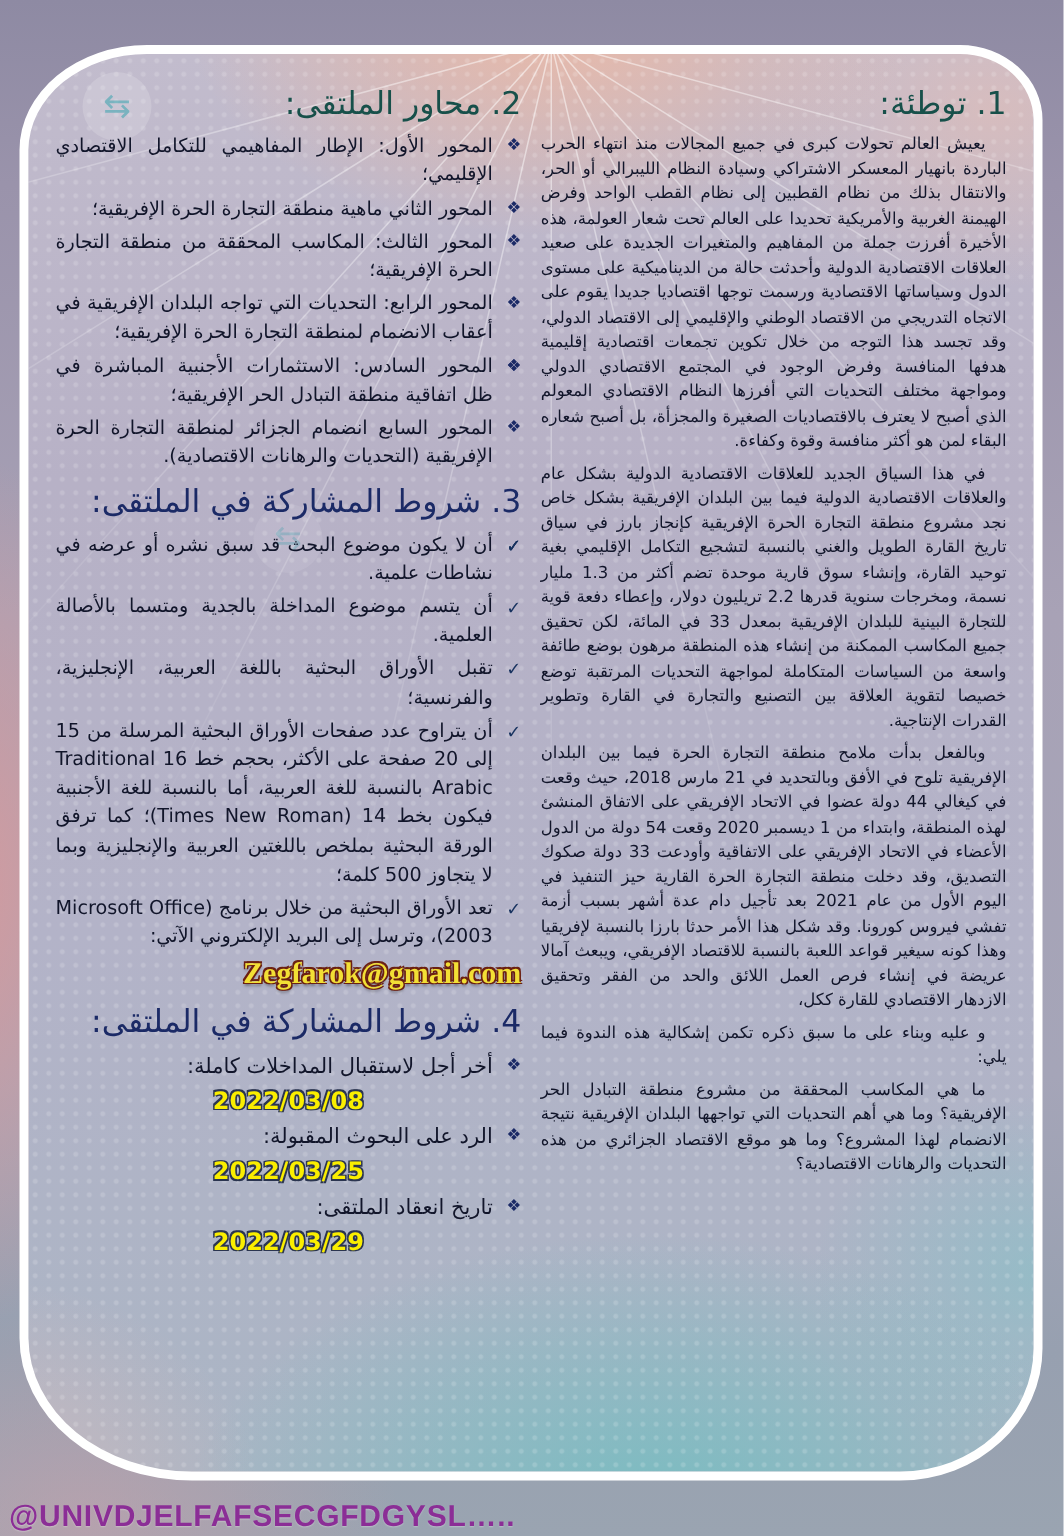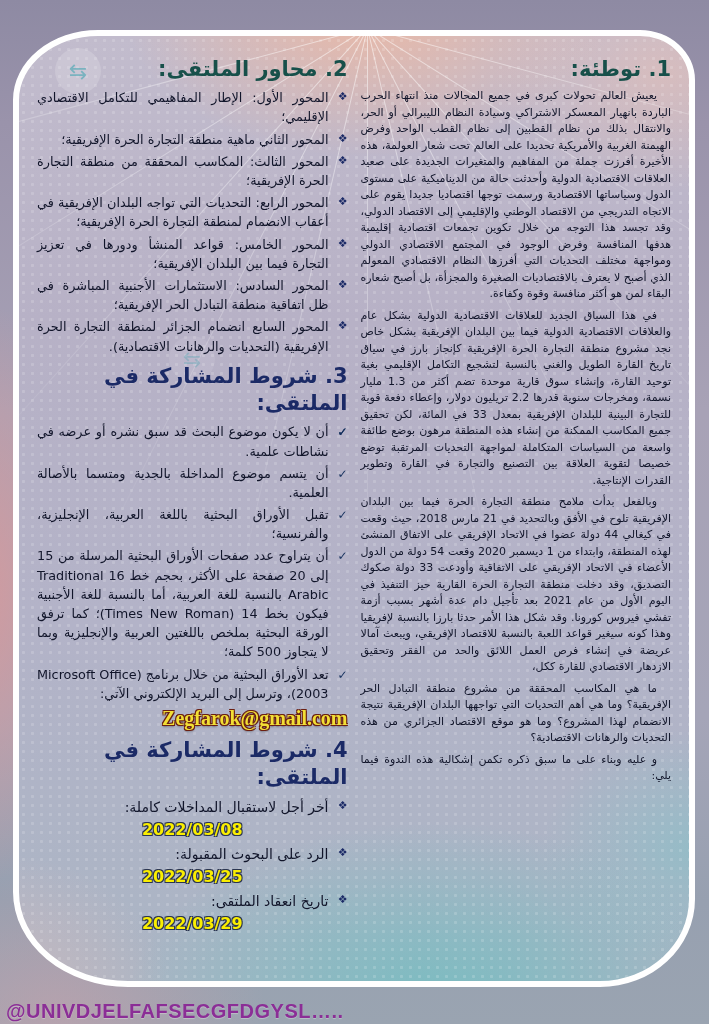--- a/index.html
+++ b/index.html
@@ -33,21 +33,21 @@
   .rays span{position:absolute;top:0;left:0;width:1px;height:580px;
     background:linear-gradient(180deg,rgba(255,255,255,.55),rgba(255,255,255,0));
     transform-origin:top center;}
   .deco-badge{position:absolute;width:46px;height:46px;border-radius:50%;
     background:rgba(255,255,255,.16);display:flex;align-items:center;justify-content:center;
     font-size:22px;color:rgba(0,150,160,.4);z-index:0;pointer-events:none;}
   .columns{position:absolute;inset:0;z-index:2;display:flex;direction:rtl;
     padding:20px 18px 16px 18px;box-sizing:border-box;gap:13px;}
   .col{width:50%;box-sizing:border-box;color:#11152a;}
   
-  .h-teal,.h-navy{font-weight:bold;font-size:21px;letter-spacing:0;line-height:1.3;margin:0 0 5px 0;}
+  .h-teal,.h-navy{font-weight:normal;font-size:21px;letter-spacing:0;line-height:1.3;margin:0 0 5px 0;}
   .h-teal{color:#17504a;}
   .h-navy{color:#1b2a66;}
   
   .col-intro p{margin:0 0 5px 0;font-size:11px;line-height:1.5;text-align:justify;text-indent:14px;}
   
   .blist{margin:2px 0 0 0;}
   .bitem{position:relative;padding-right:19px;margin:0 0 3px 0;font-size:12.8px;line-height:1.5;text-align:justify;}
   .bitem .bullet{position:absolute;right:0;top:1px;font-size:11px;color:#1b2a66;}
   .citem .bullet{color:#16315e;font-weight:bold;font-size:12px;}
   
@@ -89,32 +89,32 @@
       <span>⇆</span>
     </div>
 
   <div class="columns" dir="rtl">
 
     <div class="col col-intro">
       <div class="h-teal">1. توطئة:</div>
       <p>يعيش العالم تحولات كبرى في جميع المجالات منذ انتهاء الحرب الباردة بانهيار المعسكر الاشتراكي وسيادة النظام الليبرالي أو الحر، والانتقال بذلك من نظام القطبين إلى نظام القطب الواحد وفرض الهيمنة الغربية والأمريكية تحديدا على العالم تحت شعار العولمة، هذه الأخيرة أفرزت جملة من المفاهيم والمتغيرات الجديدة على صعيد العلاقات الاقتصادية الدولية وأحدثت حالة من الديناميكية على مستوى الدول وسياساتها الاقتصادية ورسمت توجها اقتصاديا جديدا يقوم على الاتجاه التدريجي من الاقتصاد الوطني والإقليمي إلى الاقتصاد الدولي، وقد تجسد هذا التوجه من خلال تكوين تجمعات اقتصادية إقليمية هدفها المنافسة وفرض الوجود في المجتمع الاقتصادي الدولي ومواجهة مختلف التحديات التي أفرزها النظام الاقتصادي المعولم الذي أصبح لا يعترف بالاقتصاديات الصغيرة والمجزأة، بل أصبح شعاره البقاء لمن هو أكثر منافسة وقوة وكفاءة.</p>
       <p>في هذا السياق الجديد للعلاقات الاقتصادية الدولية بشكل عام والعلاقات الاقتصادية الدولية فيما بين البلدان الإفريقية بشكل خاص نجد مشروع منطقة التجارة الحرة الإفريقية كإنجاز بارز في سياق تاريخ القارة الطويل والغني بالنسبة لتشجيع التكامل الإقليمي بغية توحيد القارة، وإنشاء سوق قارية موحدة تضم أكثر من 1.3 مليار نسمة، ومخرجات سنوية قدرها 2.2 تريليون دولار، وإعطاء دفعة قوية للتجارة البينية للبلدان الإفريقية بمعدل 33 في المائة، لكن تحقيق جميع المكاسب الممكنة من إنشاء هذه المنطقة مرهون بوضع طائفة واسعة من السياسات المتكاملة لمواجهة التحديات المرتقبة توضع خصيصا لتقوية العلاقة بين التصنيع والتجارة في القارة وتطوير القدرات الإنتاجية.</p>
       <p>وبالفعل بدأت ملامح منطقة التجارة الحرة فيما بين البلدان الإفريقية تلوح في الأفق وبالتحديد في 21 مارس 2018، حيث وقعت في كيغالي 44 دولة عضوا في الاتحاد الإفريقي على الاتفاق المنشئ لهذه المنطقة، وابتداء من 1 ديسمبر 2020 وقعت 54 دولة من الدول الأعضاء في الاتحاد الإفريقي على الاتفاقية وأودعت 33 دولة صكوك التصديق، وقد دخلت منطقة التجارة الحرة القارية حيز التنفيذ في اليوم الأول من عام 2021 بعد تأجيل دام عدة أشهر بسبب أزمة تفشي فيروس كورونا. وقد شكل هذا الأمر حدثا بارزا بالنسبة لإفريقيا وهذا كونه سيغير قواعد اللعبة بالنسبة للاقتصاد الإفريقي، ويبعث آمالا عريضة في إنشاء فرص العمل اللائق والحد من الفقر وتحقيق الازدهار الاقتصادي للقارة ككل،</p>
+      <p>و عليه وبناء على ما سبق ذكره تكمن إشكالية هذه الندوة فيما يلي:</p>
       <p>ما هي المكاسب المحققة من مشروع منطقة التبادل الحر الإفريقية؟ وما هي أهم التحديات التي تواجهها البلدان الإفريقية نتيجة الانضمام لهذا المشروع؟ وما هو موقع الاقتصاد الجزائري من هذه التحديات والرهانات الاقتصادية؟</p>
-      <p>و عليه وبناء على ما سبق ذكره تكمن إشكالية هذه الندوة فيما يلي:</p>
     </div>
 
     <div class="col col-side">
       <div class="h-teal">2. محاور الملتقى:</div>
       <div class="blist">
         <div class="bitem"><span class="bullet">❖</span><span>المحور الأول: الإطار المفاهيمي للتكامل الاقتصادي الإقليمي؛</span></div>
         <div class="bitem"><span class="bullet">❖</span><span>المحور الثاني ماهية منطقة التجارة الحرة الإفريقية؛</span></div>
         <div class="bitem"><span class="bullet">❖</span><span>المحور الثالث: المكاسب المحققة من منطقة التجارة الحرة الإفريقية؛</span></div>
         <div class="bitem"><span class="bullet">❖</span><span>المحور الرابع: التحديات التي تواجه البلدان الإفريقية في أعقاب الانضمام لمنطقة التجارة الحرة الإفريقية؛</span></div>
-        <div class="bitem"><span class="bullet">❖</span><span>المحور الخامس: قواعد المنشأ ودورها في تعزيز التجارة فيما بين البلدان الإفريقية؛</span></div>
+        <div class="bitem"><span class="bullet">❖</span></div>
         <div class="bitem"><span class="bullet">❖</span><span>المحور السادس: الاستثمارات الأجنبية المباشرة في ظل اتفاقية منطقة التبادل الحر الإفريقية؛</span></div>
         <div class="bitem"><span class="bullet">❖</span><span>المحور السابع انضمام الجزائر لمنطقة التجارة الحرة الإفريقية (التحديات والرهانات الاقتصادية).</span></div>
       </div>
 
       <div class="h-navy sec">3. شروط المشاركة في الملتقى:</div>
       <div class="blist">
         <div class="bitem citem"><span class="bullet">✓</span></div>
         <div class="bitem citem"><span class="bullet">✓</span></div>
         <div class="bitem citem"><span class="bullet">✓</span><span>أن لا يكون موضوع البحث قد سبق نشره أو عرضه في نشاطات علمية.</span></div>
         <div class="bitem citem"><span class="bullet">✓</span><span>أن يتسم موضوع المداخلة بالجدية ومتسما بالأصالة العلمية.</span></div>

